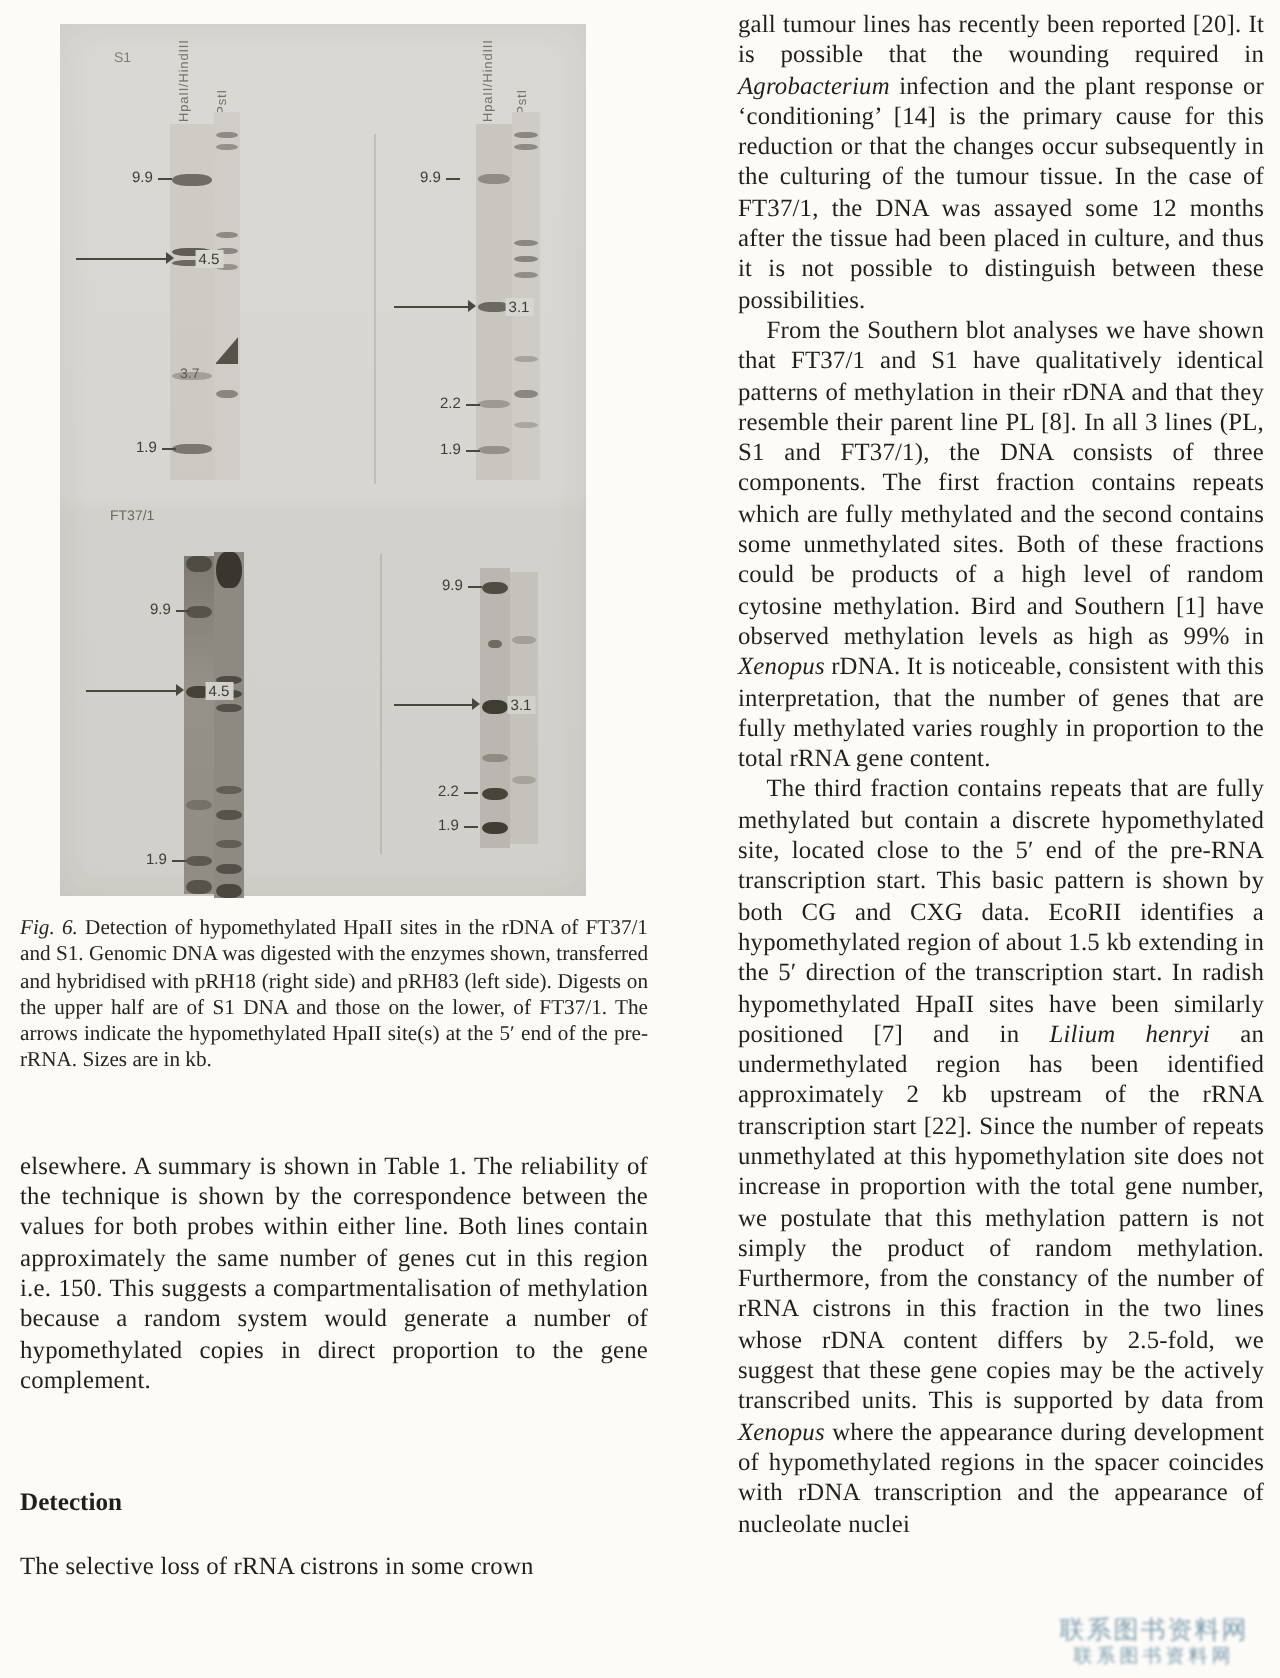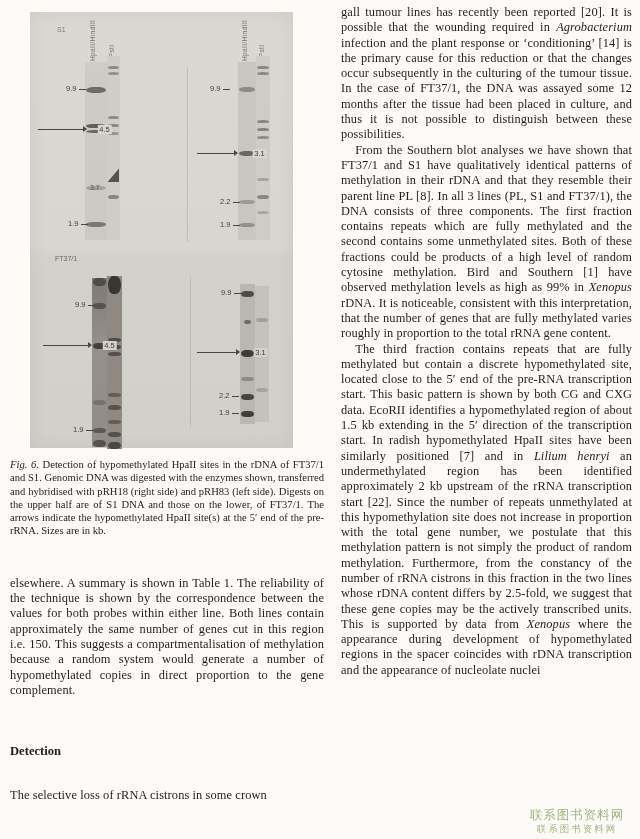--- a/index.html
+++ b/index.html
@@ -12,24 +12,24 @@
     overflow:hidden;
     -webkit-font-smoothing:antialiased;
   }
   .page{position:absolute;inset:0;}
   .col-left{position:absolute;left:10px;top:0;width:314px;}
   .col-right{position:absolute;left:341px;top:5px;width:291px;}
   .body-text{
     font-size:12.4px;line-height:15.3px;text-align:justify;margin:0;
     letter-spacing:.1px;
   }
-  .col-right .body-text{hyphens:auto;}
+  .col-right .body-text{hyphens:auto;margin-left:28px;}
   .ind{text-indent:1.15em;}
   h2.sec-head{font-size:12.6px;line-height:15px;margin:46px 0 0 0;font-weight:bold;}
-  .after-head{margin-top:29px;}
+  .after-head{margin-top:17px;}
   .caption{
     font-size:10.6px;line-height:13.3px;text-align:justify;margin:10px 0 0 0;
     color:#262421;
   }
   .fig-wrap{position:relative;height:448px;}
   .gel{
     position:absolute;left:20px;top:12px;width:263px;height:436px;
     background:linear-gradient(180deg,#dad8d3 0%,#d8d6d1 54%,#d3d1cb 56%,#d2d0ca 100%);
     box-shadow:inset 0 0 18px rgba(60,55,45,.08);
   }
@@ -49,21 +49,21 @@
   .arrow-marker{position:absolute;height:9px;}
   .aline{position:absolute;left:0;right:3px;top:4px;height:1px;background:#4a473f;display:block;}
   .ahead{position:absolute;right:0;top:1px;width:0;height:0;display:block;
     border-top:3.5px solid transparent;border-bottom:3.5px solid transparent;border-left:4.5px solid #4a473f;}
   .anum{position:absolute;left:50%;transform:translateX(-50%);top:0;
     font-family:"Liberation Sans",sans-serif;font-size:7.5px;line-height:9px;
     padding:0 2px;background:#d8d6d1;color:#3f3c36;margin-left:42px;}
   .sec-lower .anum{background:#d3d1cb;}
   .watermark{
     position:absolute;right:4px;bottom:4px;width:118px;
-    color:#4d7c0f;opacity:.55;filter:blur(.7px);
+    color:#0c4a6e;opacity:.55;filter:blur(.7px);
     text-align:center;pointer-events:none;
   }
   .watermark .w1{font-size:12.5px;line-height:15px;letter-spacing:1px;white-space:nowrap;}
   .watermark .w2{font-size:9.5px;line-height:12px;letter-spacing:2px;white-space:nowrap;}
   i{font-style:italic;}
 </style>
 </head>
 <body>
 
 <div class="page">

